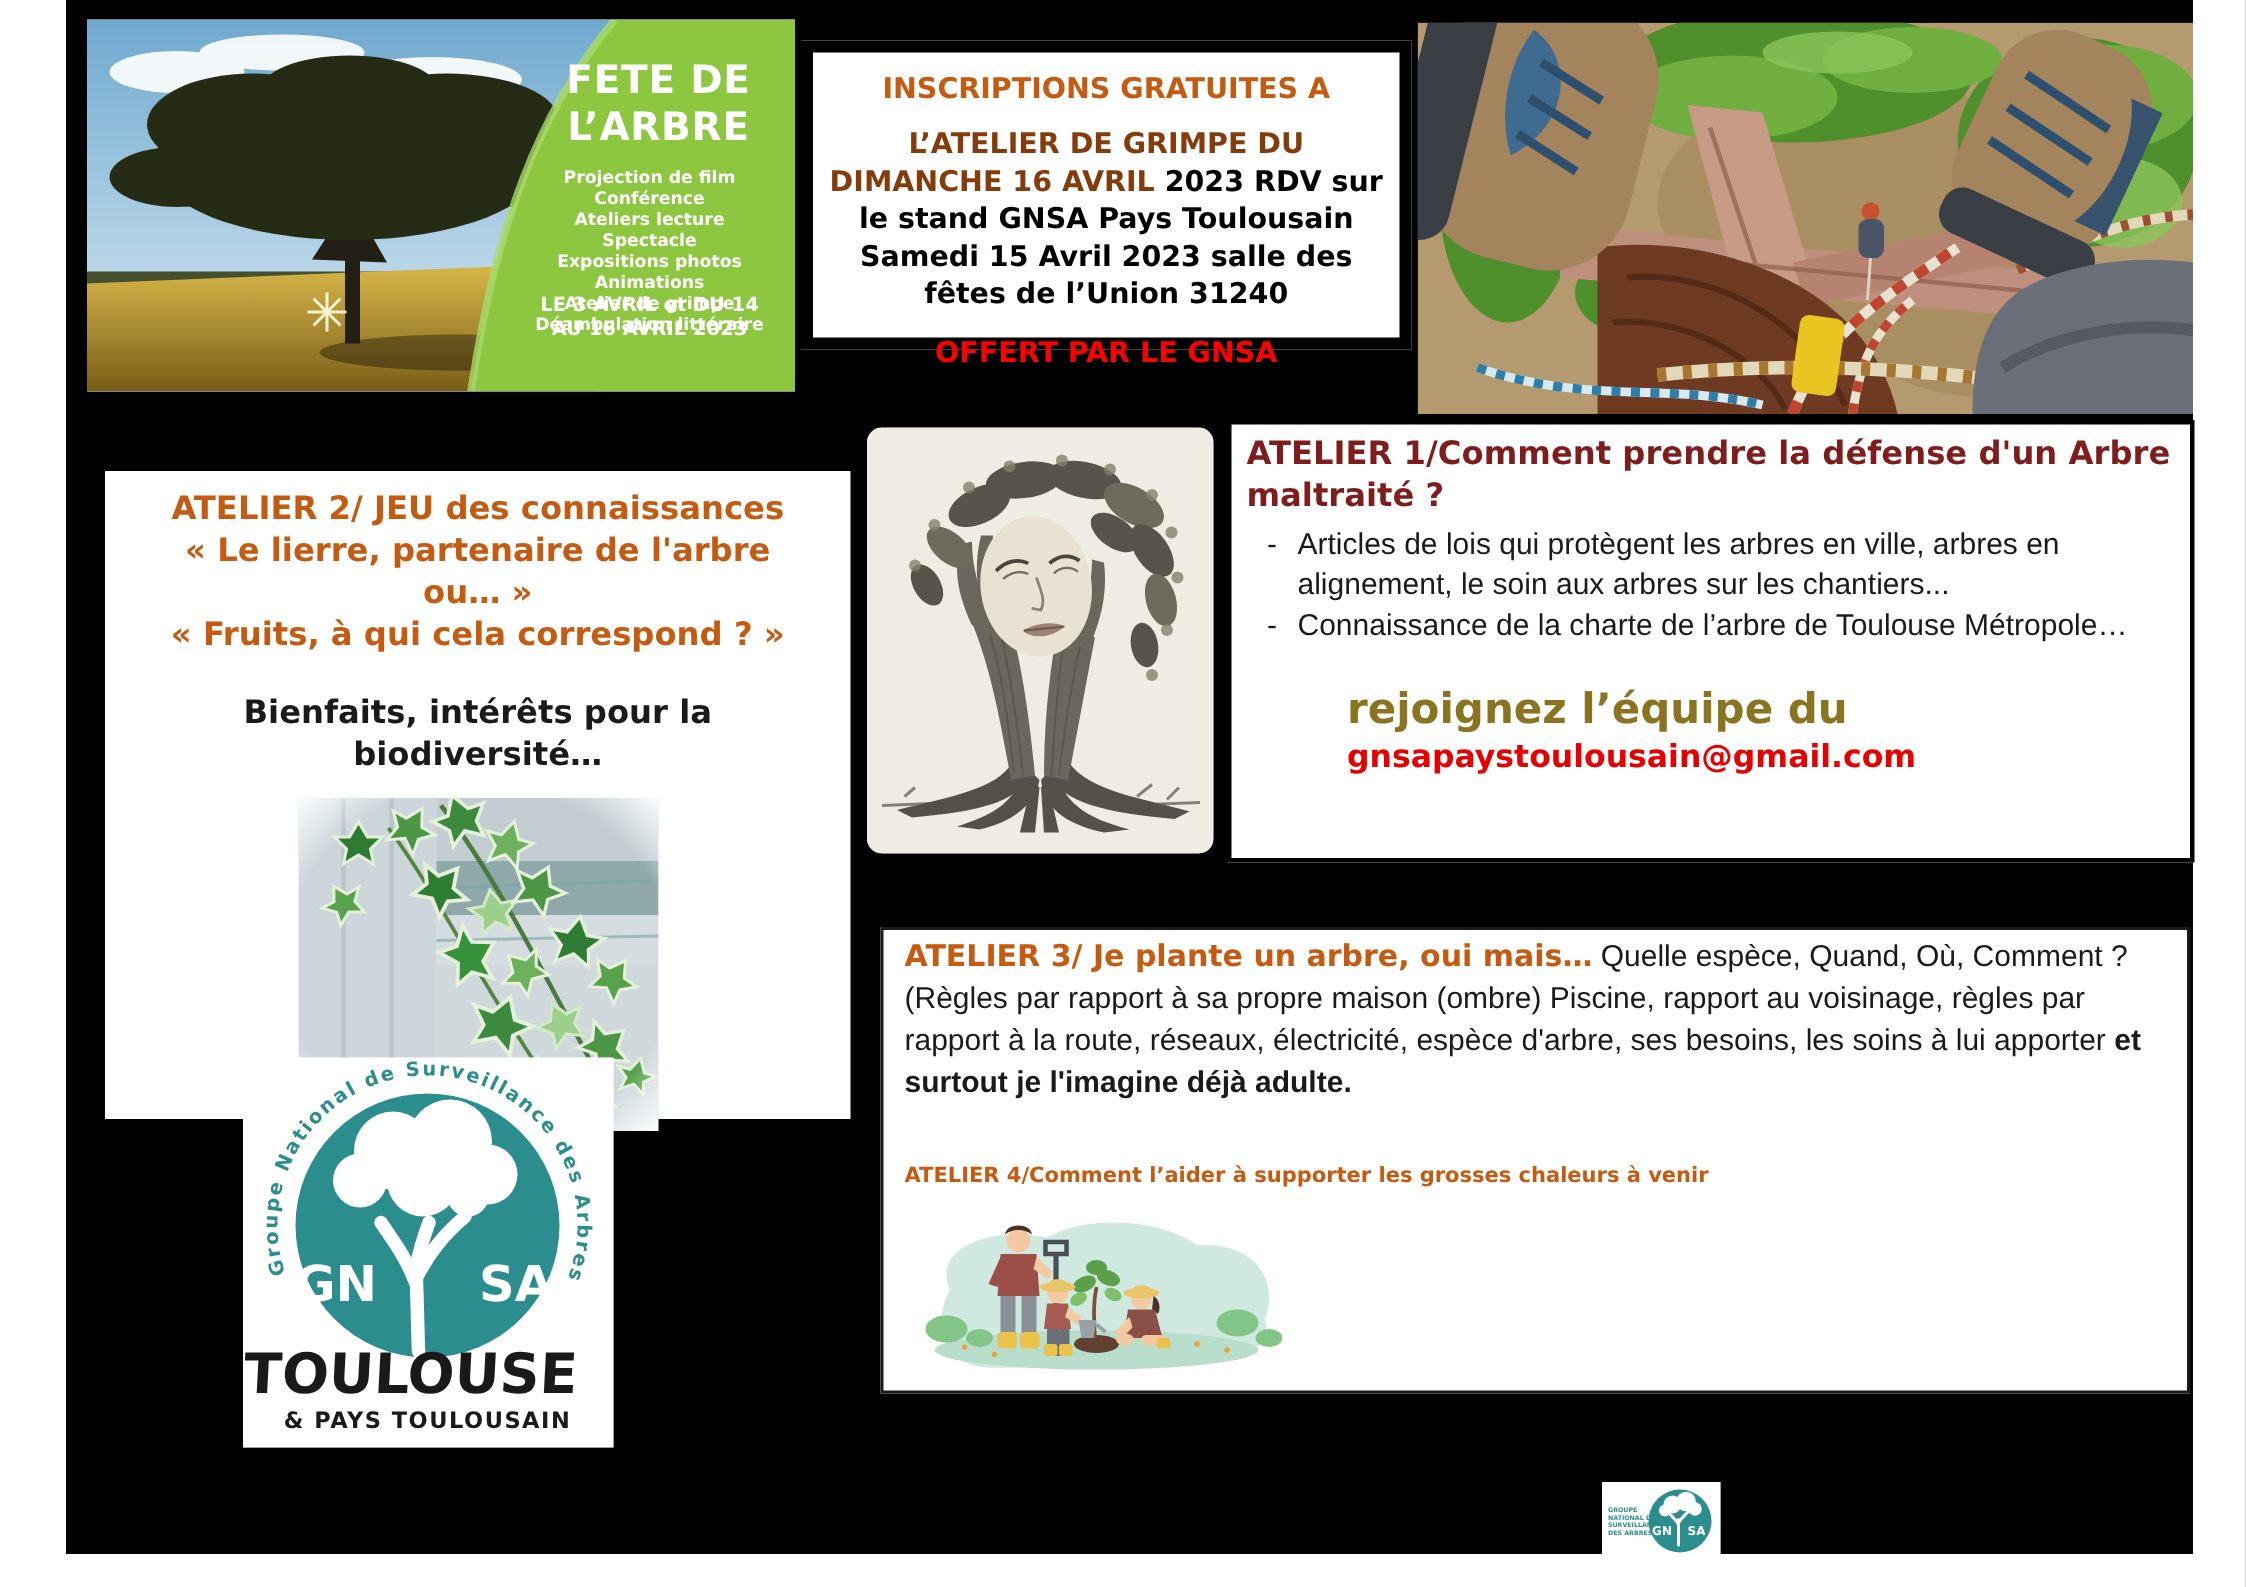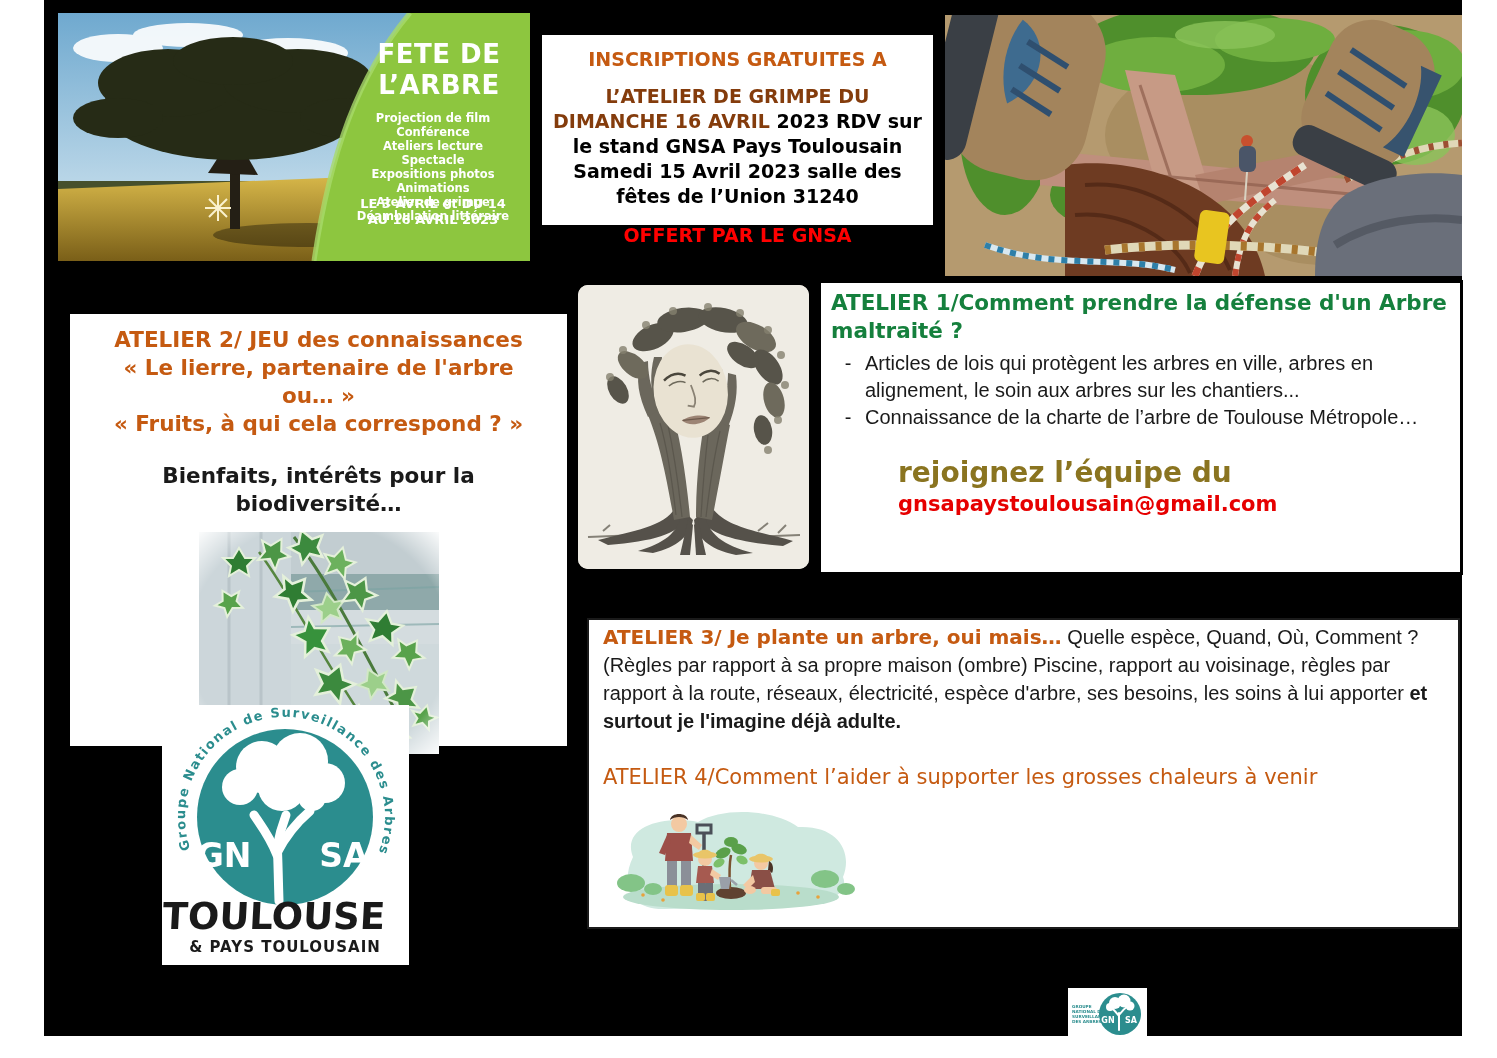--- a/index.html
+++ b/index.html
@@ -31,34 +31,34 @@
   
   .atelier2{left:70px;top:283px;width:497px;height:432px;background:#fff;text-align:center;padding-top:12px;box-sizing:border-box;margin-top:31px;}
   .a2-title{color:#c55a11;font-weight:bold;font-size:21.5px;line-height:1.3;}
   .a2-sub{color:#1a1a1a;font-weight:bold;font-size:21.5px;line-height:1.3;margin-top:24px;}
   .a2-img{margin:14px auto 0 auto;width:240px;height:222px;}
   
   .face{left:578px;top:285px;width:231px;height:284px;border-radius:10px;overflow:hidden;background:#efece4;}
   
   .atelier1{left:818px;top:280px;width:645px;height:295px;background:#fff;border:3px solid #000;box-sizing:border-box;
             padding:6px 10px;}
-  .a1-title{color:#15803d;font-weight:bold;font-size:21.5px;line-height:1.28;}
+  .a1-title{color:#7f1d1d;font-weight:bold;font-size:21.5px;line-height:1.28;}
   .a1-list{margin-top:6px;font-family:"Liberation Sans",sans-serif;font-size:20px;color:#1a1a1a;line-height:1.34;}
   .bullet-row{display:flex;}
   .bullet-dash{width:34px;text-align:center;flex:0 0 34px;}
   .bullet-text{flex:1;padding-right:4px;}
   .a1-join{margin-left:67px;margin-top:24px;font-size:28px;font-weight:bold;color:#8a7420;line-height:1.35;}
   .a1-mail{margin-left:67px;font-size:21px;font-weight:bold;color:#e60000;}
   
   .atelier3{left:587px;top:618px;width:873px;height:311px;background:#fff;border:2px solid #1a1a1a;box-sizing:border-box;
             padding:3px 14px;}
   .a3-para{font-family:"Liberation Sans",sans-serif;font-size:20px;color:#1a1a1a;line-height:1.40;}
   .a3-title{font-family:"DejaVu Sans",sans-serif;color:#c55a11;font-weight:bold;font-size:20px;}
   .a3-bold{font-weight:bold;}
-  .a4-title{color:#c55a11;font-weight:normal;font-size:21px;margin-top:30px;}
+  .a4-title{color:#c55a11;font-weight:bold;font-size:14px;margin-top:40px;}
   .a4-img{margin-top:8px;width:252px;height:118px;}
   
   .gnsa-logo{left:162px;top:705px;width:247px;height:260px;background:#fff;}
   .gnsa-small{left:1068px;top:988px;width:79px;height:52px;background:#fff;}
   svg text{font-family:"DejaVu Sans",sans-serif;}
 </style>
 </head>
 <body>
 
 <div class="page">

